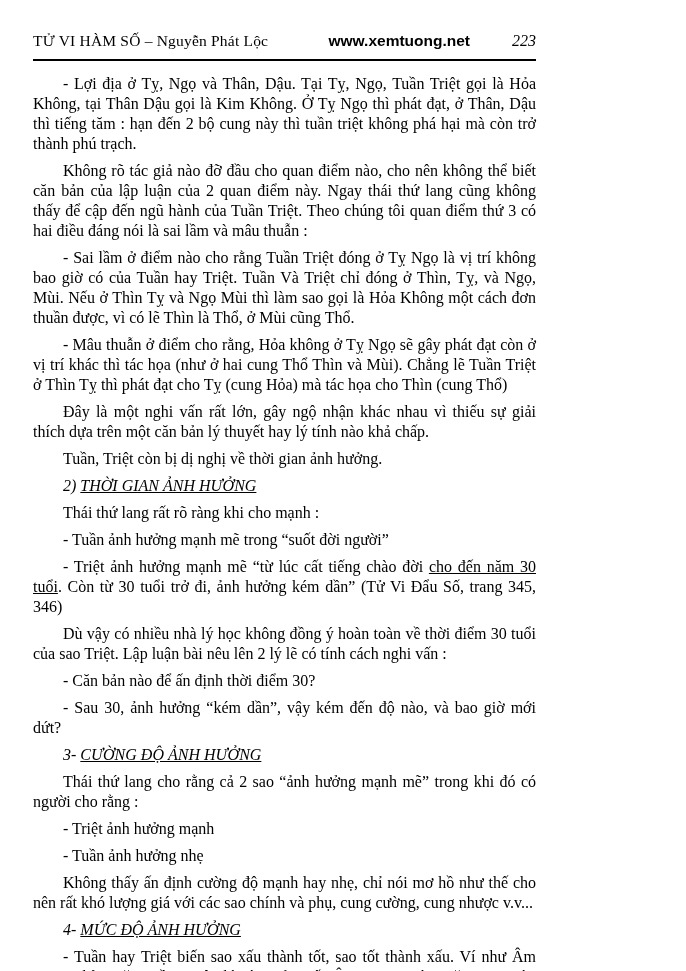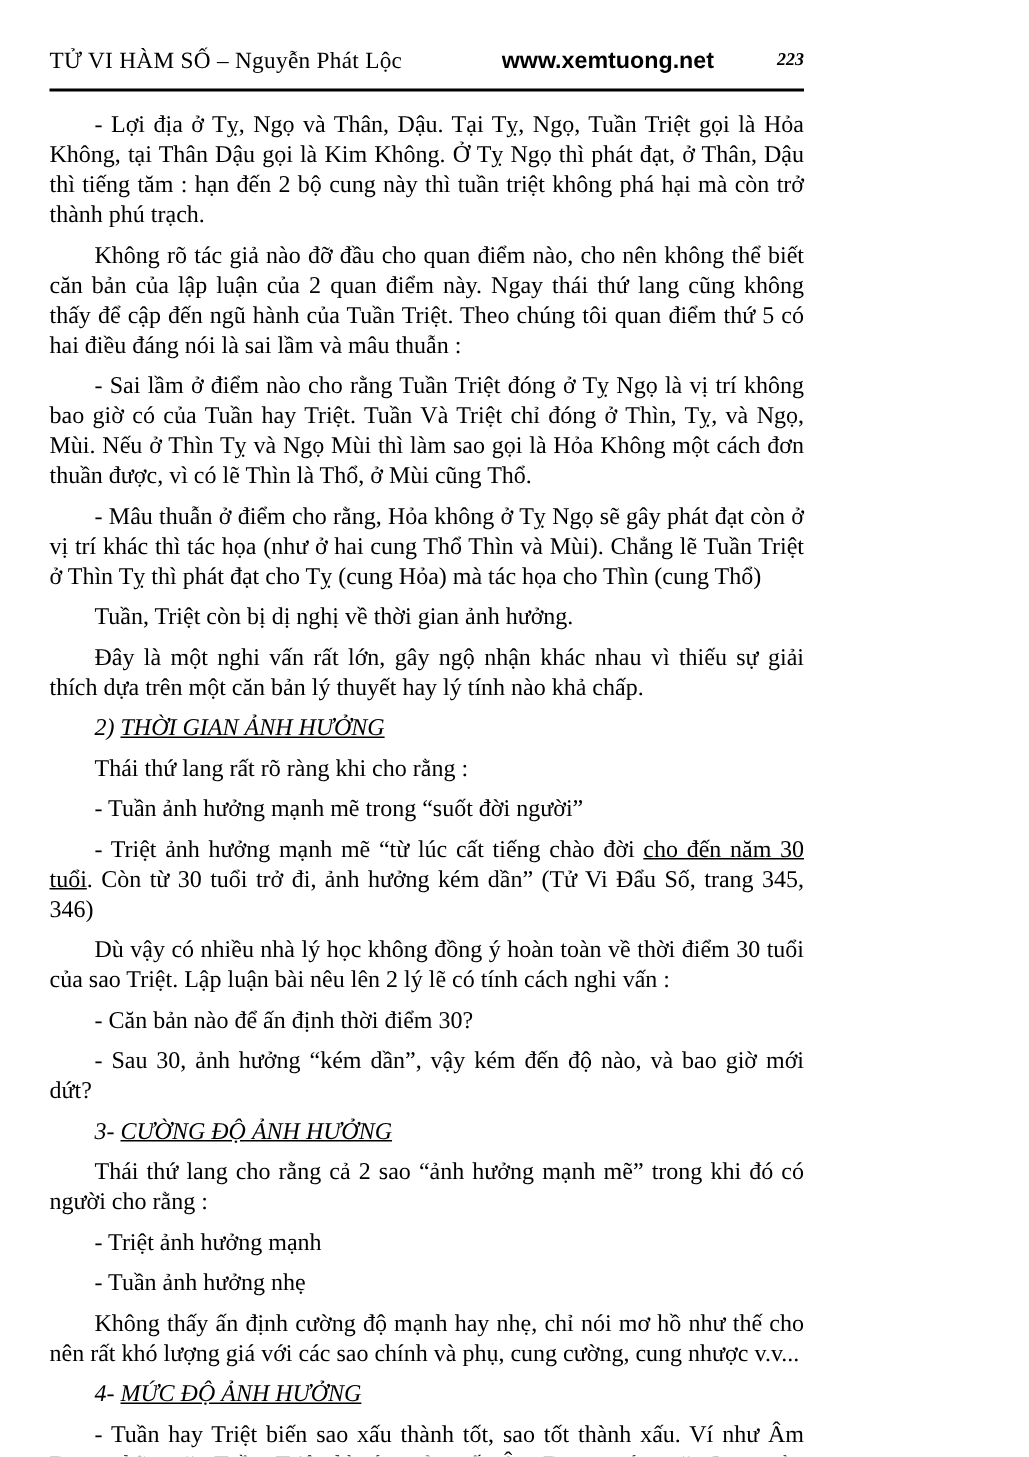--- a/index.html
+++ b/index.html
@@ -32,22 +32,22 @@
     align-items: flex-start;
   }
   .website {
     font-family: "Liberation Sans", "DejaVu Sans", sans-serif;
     font-weight: bold;
     font-size: 15.5px;
     white-space: nowrap;
   }
   .page-number {
     font-style: italic;
-    font-weight: bold;
-    font-size: 12px;
+    font-weight: normal;
+    font-size: 16px;
     margin-left: 42px;
     white-space: nowrap;
   }
   .content {
     margin: 13px 30px 0 33px;
     text-align: justify;
     font-size: 16px;
     line-height: 20px;
   }
   .content p {
@@ -66,27 +66,27 @@
 <div class="page">
   <div class="header">
     <span class="book-title">TỬ VI HÀM SỐ – Nguyễn Phát Lộc</span>
     <span class="header-right">
       <span class="website">www.xemtuong.net</span>
       <span class="page-number">223</span>
     </span>
   </div>
   <div class="content">
       <p class="para"><span>- Lợi địa ở Tỵ, Ngọ và Thân, Dậu. Tại Tỵ, Ngọ, Tuần Triệt gọi là Hỏa Không, tại Thân Dậu gọi là Kim Không. Ở Tỵ Ngọ thì phát đạt, ở Thân, Dậu thì tiếng tăm : hạn đến 2 bộ cung này thì tuần triệt không phá hại mà còn trở thành phú trạch.</span></p>
-      <p class="para"><span>Không rõ tác giả nào đỡ đầu cho quan điểm nào, cho nên không thể biết căn bản của lập luận của 2 quan điểm này. Ngay thái thứ lang cũng không thấy để cập đến ngũ hành của Tuần Triệt. Theo chúng tôi quan điểm thứ 5 có hai điều đáng nói là sai lầm và mâu thuẫn :</span></p>
+      <p class="para"><span>Không rõ tác giả nào đỡ đầu cho quan điểm nào, cho nên không thể biết căn bản của lập luận của 2 quan điểm này. Ngay thái thứ lang cũng không thấy để cập đến ngũ hành của Tuần Triệt. Theo chúng tôi quan điểm thứ 3 có hai điều đáng nói là sai lầm và mâu thuẫn :</span></p>
       <p class="para"><span>- Sai lầm ở điểm nào cho rằng Tuần Triệt đóng ở Tỵ Ngọ là vị trí không bao giờ có của Tuần hay Triệt. Tuần Và Triệt chỉ đóng ở Thìn, Tỵ, và Ngọ, Mùi. Nếu ở Thìn Tỵ và Ngọ Mùi thì làm sao gọi là Hỏa Không một cách đơn thuần được, vì có lẽ Thìn là Thổ, ở Mùi cũng Thổ.</span></p>
       <p class="para"><span>- Mâu thuẫn ở điểm cho rằng, Hỏa không ở Tỵ Ngọ sẽ gây phát đạt còn ở vị trí khác thì tác họa (như ở hai cung Thổ Thìn và Mùi). Chẳng lẽ Tuần Triệt ở Thìn Tỵ thì phát đạt cho Tỵ (cung Hỏa) mà tác họa cho Thìn (cung Thổ)</span></p>
+      <p class="para"><span>Đây là một nghi vấn rất lớn, gây ngộ nhận khác nhau vì thiếu sự giải thích dựa trên một căn bản lý thuyết hay lý tính nào khả chấp.</span></p>
       <p class="para"><span>Tuần, Triệt còn bị dị nghị về thời gian ảnh hưởng.</span></p>
-      <p class="para"><span>Đây là một nghi vấn rất lớn, gây ngộ nhận khác nhau vì thiếu sự giải thích dựa trên một căn bản lý thuyết hay lý tính nào khả chấp.</span></p>
       <p class="heading"><span>2) </span><span class="u">THỜI GIAN ẢNH HƯỞNG</span></p>
-      <p class="para"><span>Thái thứ lang rất rõ ràng khi cho rằng :</span></p>
+      <p class="para"><span>Thái thứ lang rất rõ ràng khi cho mạnh :</span></p>
       <p class="para"><span>- Tuần ảnh hưởng mạnh mẽ trong “suốt đời người”</span></p>
       <p class="para"><span>- Triệt ảnh hưởng mạnh mẽ “từ lúc cất tiếng chào đời </span><span class="u">cho đến năm 30 tuổi</span><span>. Còn từ 30 tuổi trở đi, ảnh hưởng kém dần” (Tử Vi Đẩu Số, trang 345, 346)</span></p>
       <p class="para"><span>Dù vậy có nhiều nhà lý học không đồng ý hoàn toàn về thời điểm 30 tuổi của sao Triệt. Lập luận bài nêu lên 2 lý lẽ có tính cách nghi vấn :</span></p>
       <p class="para"><span>- Căn bản nào để ấn định thời điểm 30?</span></p>
       <p class="para"><span>- Sau 30, ảnh hưởng “kém dần”, vậy kém đến độ nào, và bao giờ mới dứt?</span></p>
       <p class="heading"><span>3- </span><span class="u">CƯỜNG ĐỘ ẢNH HƯỞNG</span></p>
       <p class="para"><span>Thái thứ lang cho rằng cả 2 sao “ảnh hưởng mạnh mẽ” trong khi đó có người cho rằng :</span></p>
       <p class="para"><span>- Triệt ảnh hưởng mạnh</span></p>
       <p class="para"><span>- Tuần ảnh hưởng nhẹ</span></p>
       <p class="para"><span>Không thấy ấn định cường độ mạnh hay nhẹ, chỉ nói mơ hồ như thế cho nên rất khó lượng giá với các sao chính và phụ, cung cường, cung nhược v.v...</span></p>

